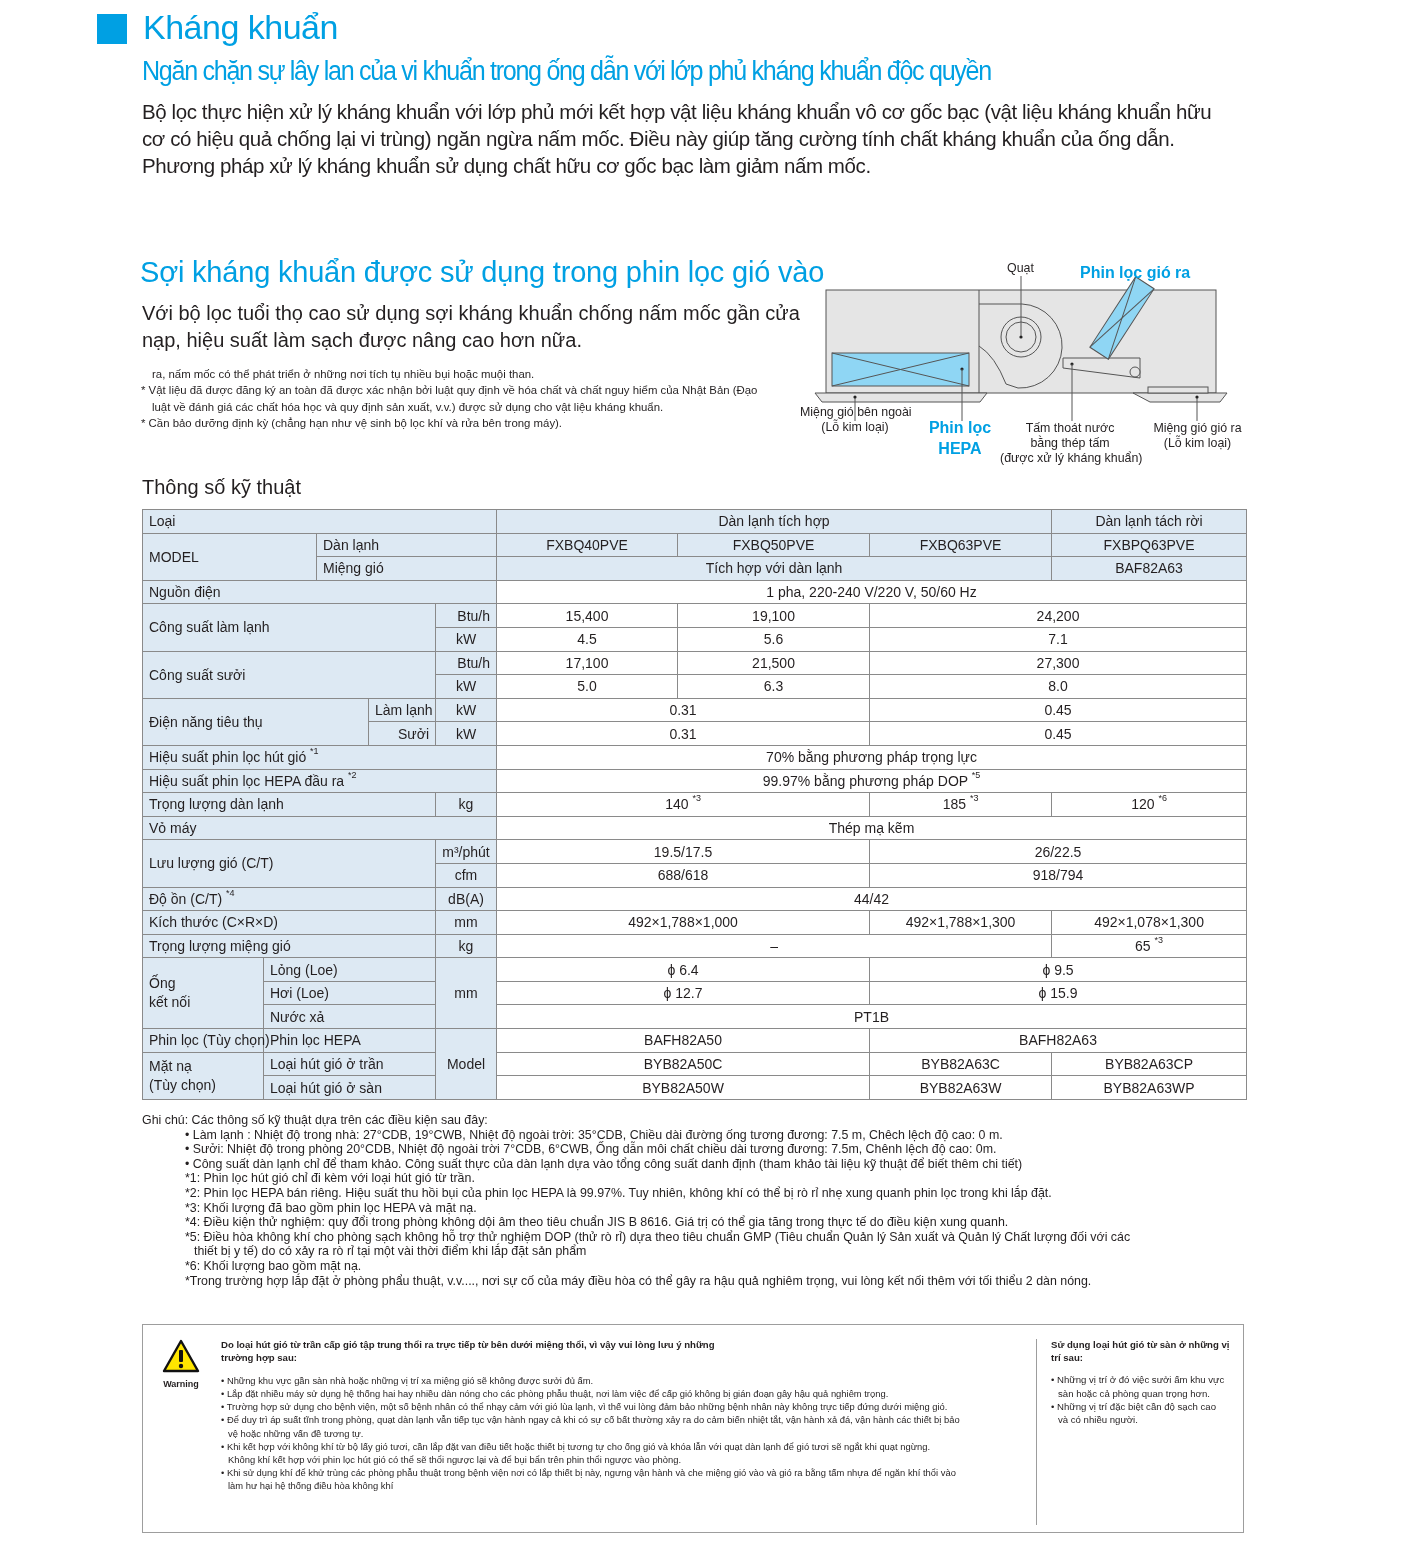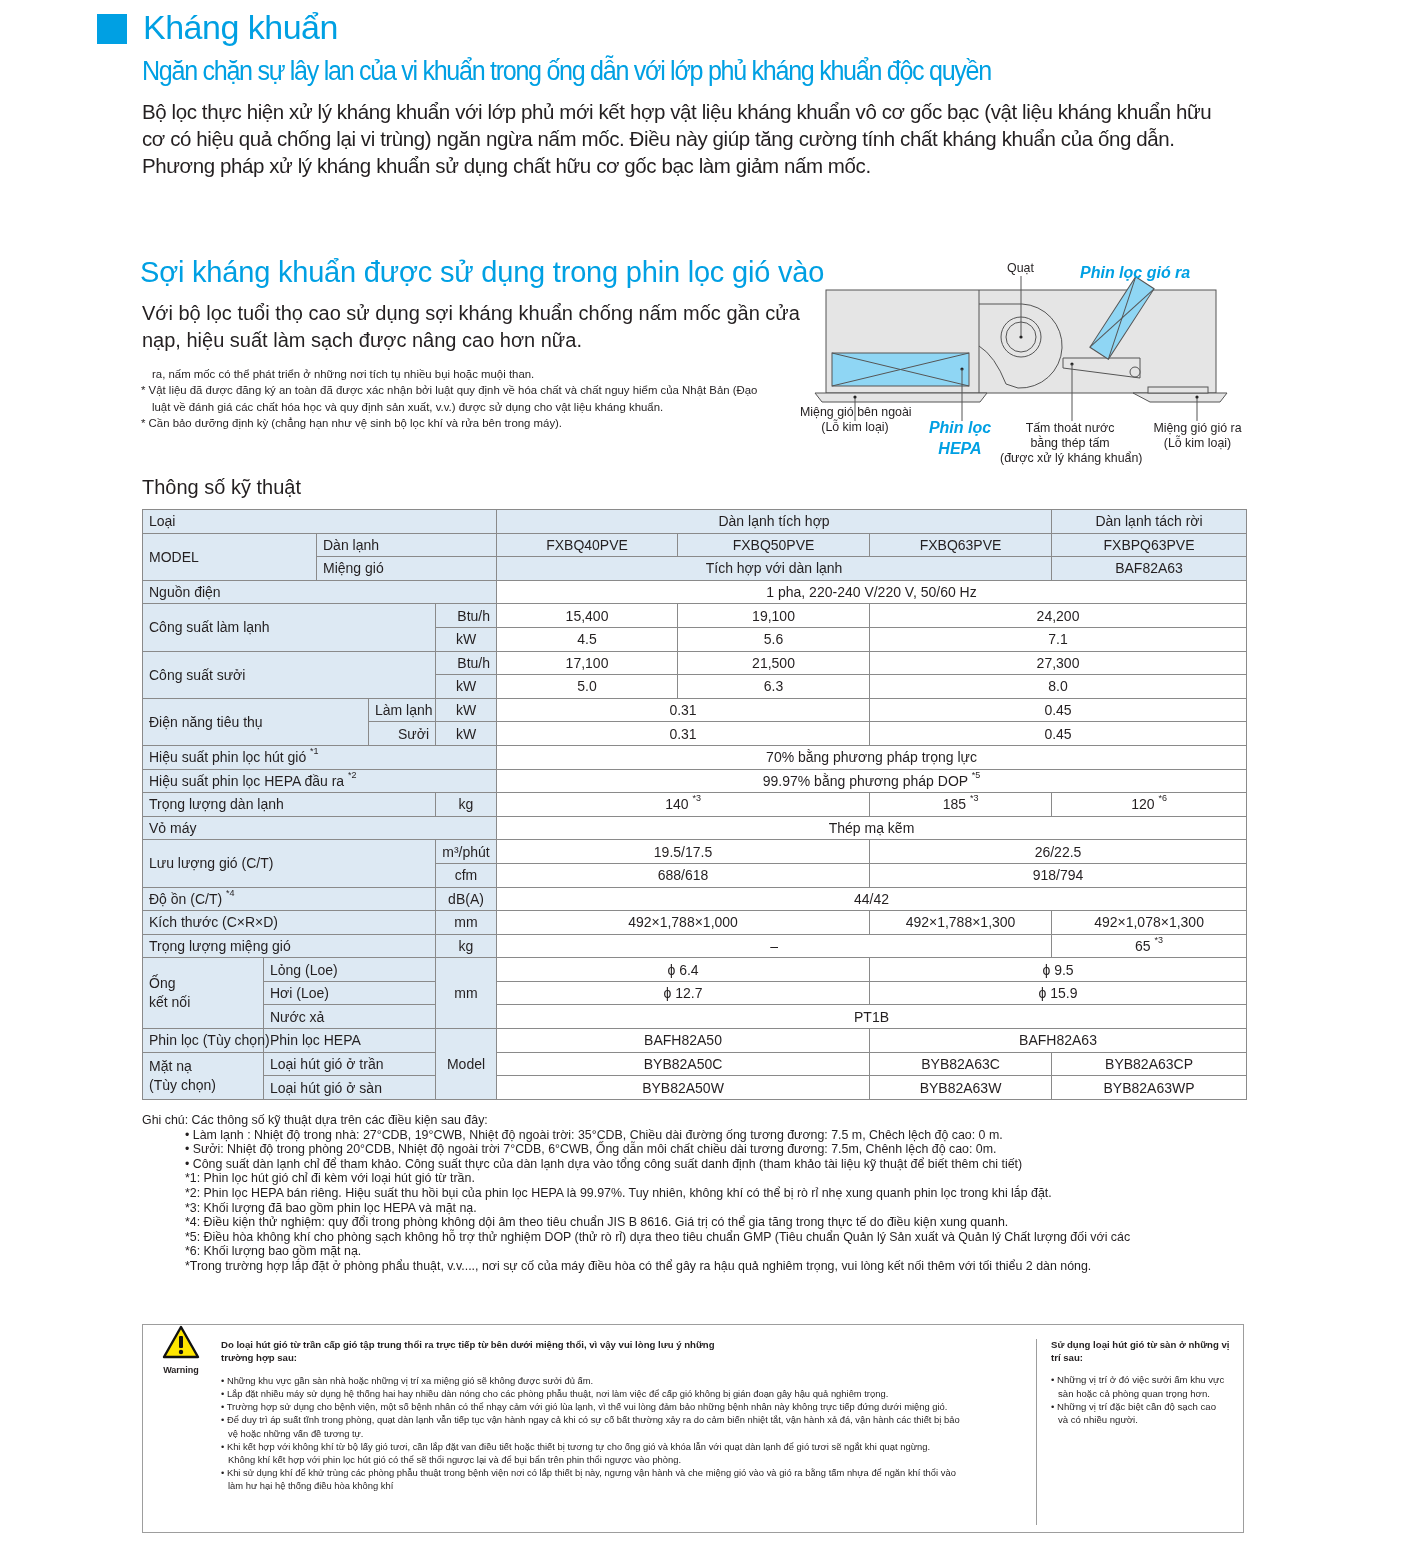--- a/index.html
+++ b/index.html
@@ -10,34 +10,34 @@
   .h2 { left:142px; top:56px; font-size:27px; color:#00a0e3; letter-spacing:-1.4px; white-space:nowrap; transform:scaleX(0.93); transform-origin:left top; }
   .p1 { left:142px; top:98px; width:1110px; font-size:20.5px; line-height:27px; letter-spacing:-0.4px; }
   .p1 div { white-space:nowrap; }
   .h3 { left:140px; top:256px; font-size:29px; color:#00a0e3; white-space:nowrap; letter-spacing:-0.2px; }
   .p2 { left:142px; top:300px; font-size:20px; line-height:27px; white-space:nowrap; }
   .notes { left:141px; top:366px; font-size:11.4px; line-height:16.4px; color:#231f20; width:670px; }
   .notes .n { white-space:nowrap; }
   .notes .ind { padding-left:11px; }
   .diagram { left:790px; top:256px; width:460px; height:220px; }
   .lbl { position:absolute; font-size:12.4px; line-height:15px; text-align:center; color:#231f20; white-space:nowrap; }
-  .lblb { position:absolute; color:#00a0e3; font-size:16px; font-weight:bold; line-height:21px; text-align:center; white-space:nowrap;font-style:italic; }
+  .lblb { position:absolute; color:#00a0e3; font-size:16px; font-weight:bold; line-height:21px; text-align:center; white-space:nowrap; }
   .spec-title { left:142px; top:476px; font-size:20px; white-space:nowrap; }
   table.spec { position:absolute; left:142px; top:509px; width:1104px; border-collapse:collapse; table-layout:fixed; font-size:14px; }
   table.spec td { border:1px solid #8a8a8a; height:22.6px; padding:0 6px; white-space:nowrap; text-align:center; }
   table.spec td.h { background:#dde9f3; text-align:left; }
   table.spec td.hc { background:#dde9f3; text-align:center; }
   table.spec td.hr { background:#dde9f3; text-align:right; }
   sup { font-size:9px; vertical-align:top; position:relative; top:-3px; }
   .ghichu { left:142px; top:1113px; font-size:12.4px; line-height:14.6px; width:1110px; }
   .ghichu div { white-space:nowrap; }
   .ghichu .i1 { padding-left:43px; }
   .ghichu .i2 { padding-left:52px; }
   .warnbox { left:142px; top:1324px; width:1102px; height:209px; border:1.5px solid #9d9d9d; box-sizing:border-box; }
-  .warnicon { position:absolute; left:18px; top:0; width:40px; height:60px; text-align:center; }
+  .warnicon { position:absolute; left:18px; top:14px; width:40px; height:60px; text-align:center; }
   .warnicon .wlbl { font-size:9px; font-weight:bold; margin-top:2px; }
   .warntext { position:absolute; left:78px; top:13px; width:800px; font-size:9.4px; line-height:13.2px; }
   .warntext .head { font-weight:bold; font-size:9.6px; line-height:13.4px; margin-bottom:9px; }
   .warntext div { white-space:nowrap; }
   .warntext .cont { padding-left:7px; }
   .divider { position:absolute; left:893px; top:14px; width:1px; height:186px; background:#9d9d9d; }
   .side { position:absolute; left:908px; top:13px; width:190px; font-size:9.6px; line-height:13.2px; }
   .side .head { font-weight:bold; margin-bottom:9px; }
   .side div { white-space:nowrap; }
   .side .cont { padding-left:7px; }
@@ -296,20 +296,21 @@
 <div class="abs ghichu">
   <div>Ghi chú: Các thông số kỹ thuật dựa trên các điều kiện sau đây:</div>
   <div class="i1">• Làm lạnh : Nhiệt độ trong nhà: 27°CDB, 19°CWB, Nhiệt độ ngoài trời: 35°CDB, Chiều dài đường ống tương đương: 7.5 m, Chêch lệch độ cao: 0 m.</div>
   <div class="i1">• Sưởi: Nhiệt độ trong phòng 20°CDB, Nhiệt độ ngoài trời 7°CDB, 6°CWB, Ống dẫn môi chất chiều dài tương đương: 7.5m, Chênh lệch độ cao: 0m.</div>
   <div class="i1">• Công suất dàn lạnh chỉ để tham khảo. Công suất thực của dàn lạnh dựa vào tổng công suất danh định (tham khảo tài liệu kỹ thuật để biết thêm chi tiết)</div>
   <div class="i1">*1: Phin lọc hút gió chỉ đi kèm với loại hút gió từ trần.</div>
   <div class="i1">*2: Phin lọc HEPA bán riêng. Hiệu suất thu hồi bụi của phin lọc HEPA là 99.97%. Tuy nhiên, không khí có thể bị rò rỉ nhẹ xung quanh phin lọc trong khi lắp đặt.</div>
   <div class="i1">*3: Khối lượng đã bao gồm phin lọc HEPA và mặt nạ.</div>
   <div class="i1">*4: Điều kiện thử nghiệm: quy đổi trong phòng không dội âm theo tiêu chuẩn JIS B 8616. Giá trị có thể gia tăng trong thực tế do điều kiện xung quanh.</div>
   <div class="i1">*5: Điều hòa không khí cho phòng sạch không hỗ trợ thử nghiệm DOP (thử rò rỉ) dựa theo tiêu chuẩn GMP (Tiêu chuẩn Quản lý Sản xuất và Quản lý Chất lượng đối với các</div>
+  <div class="i2">thiết bị y tế) do có xảy ra rò rỉ tại một vài thời điểm khi lắp đặt sản phẩm</div>
   <div class="i1">*6: Khối lượng bao gồm mặt nạ.</div>
   <div class="i1">*Trong trường hợp lắp đặt ở phòng phẩu thuật, v.v...., nơi sự cố của máy điều hòa có thể gây ra hậu quả nghiêm trọng, vui lòng kết nối thêm với tối thiểu 2 dàn nóng.</div>
 </div>
 
 <div class="abs warnbox">
   <div class="warnicon">
     <svg width="38" height="34" viewBox="0 0 38 34">
       <polygon points="19,2 36,32 2,32" fill="#ffe600" stroke="#111" stroke-width="2.4" stroke-linejoin="round"></polygon>
       <rect x="17" y="11" width="4" height="12" rx="1" fill="#111"></rect>
       <circle cx="19" cy="27" r="2.2" fill="#111"></circle>

